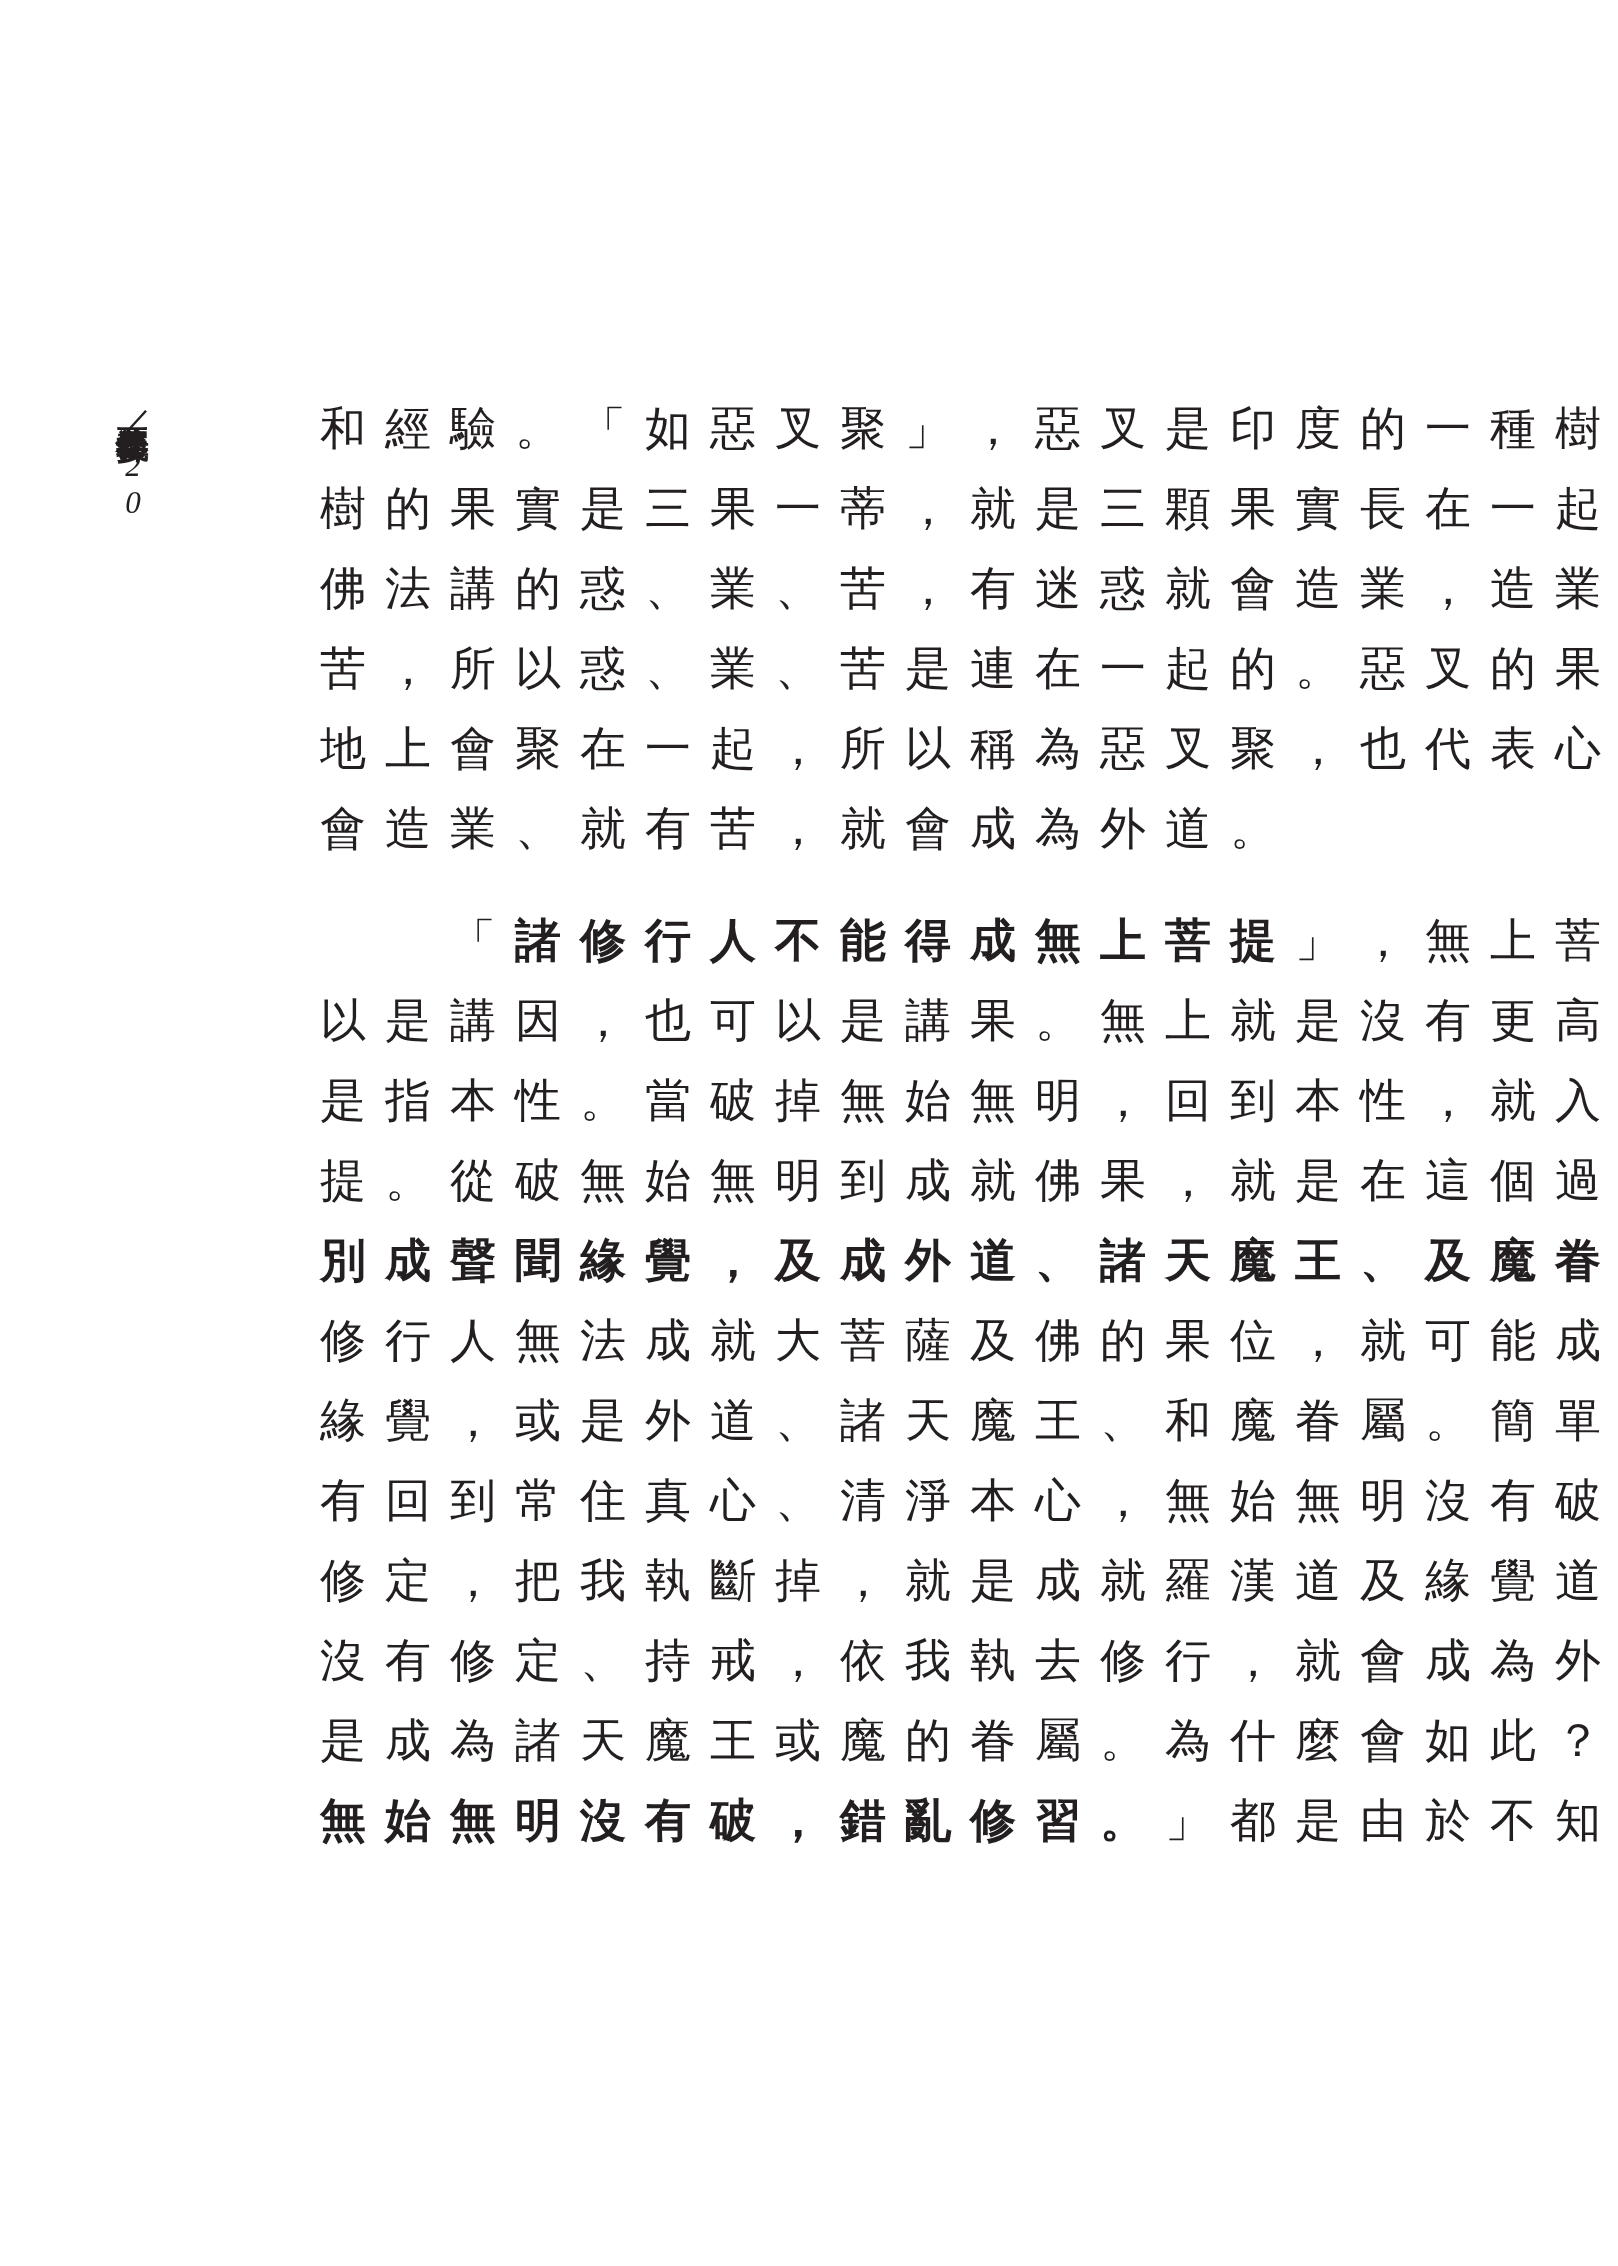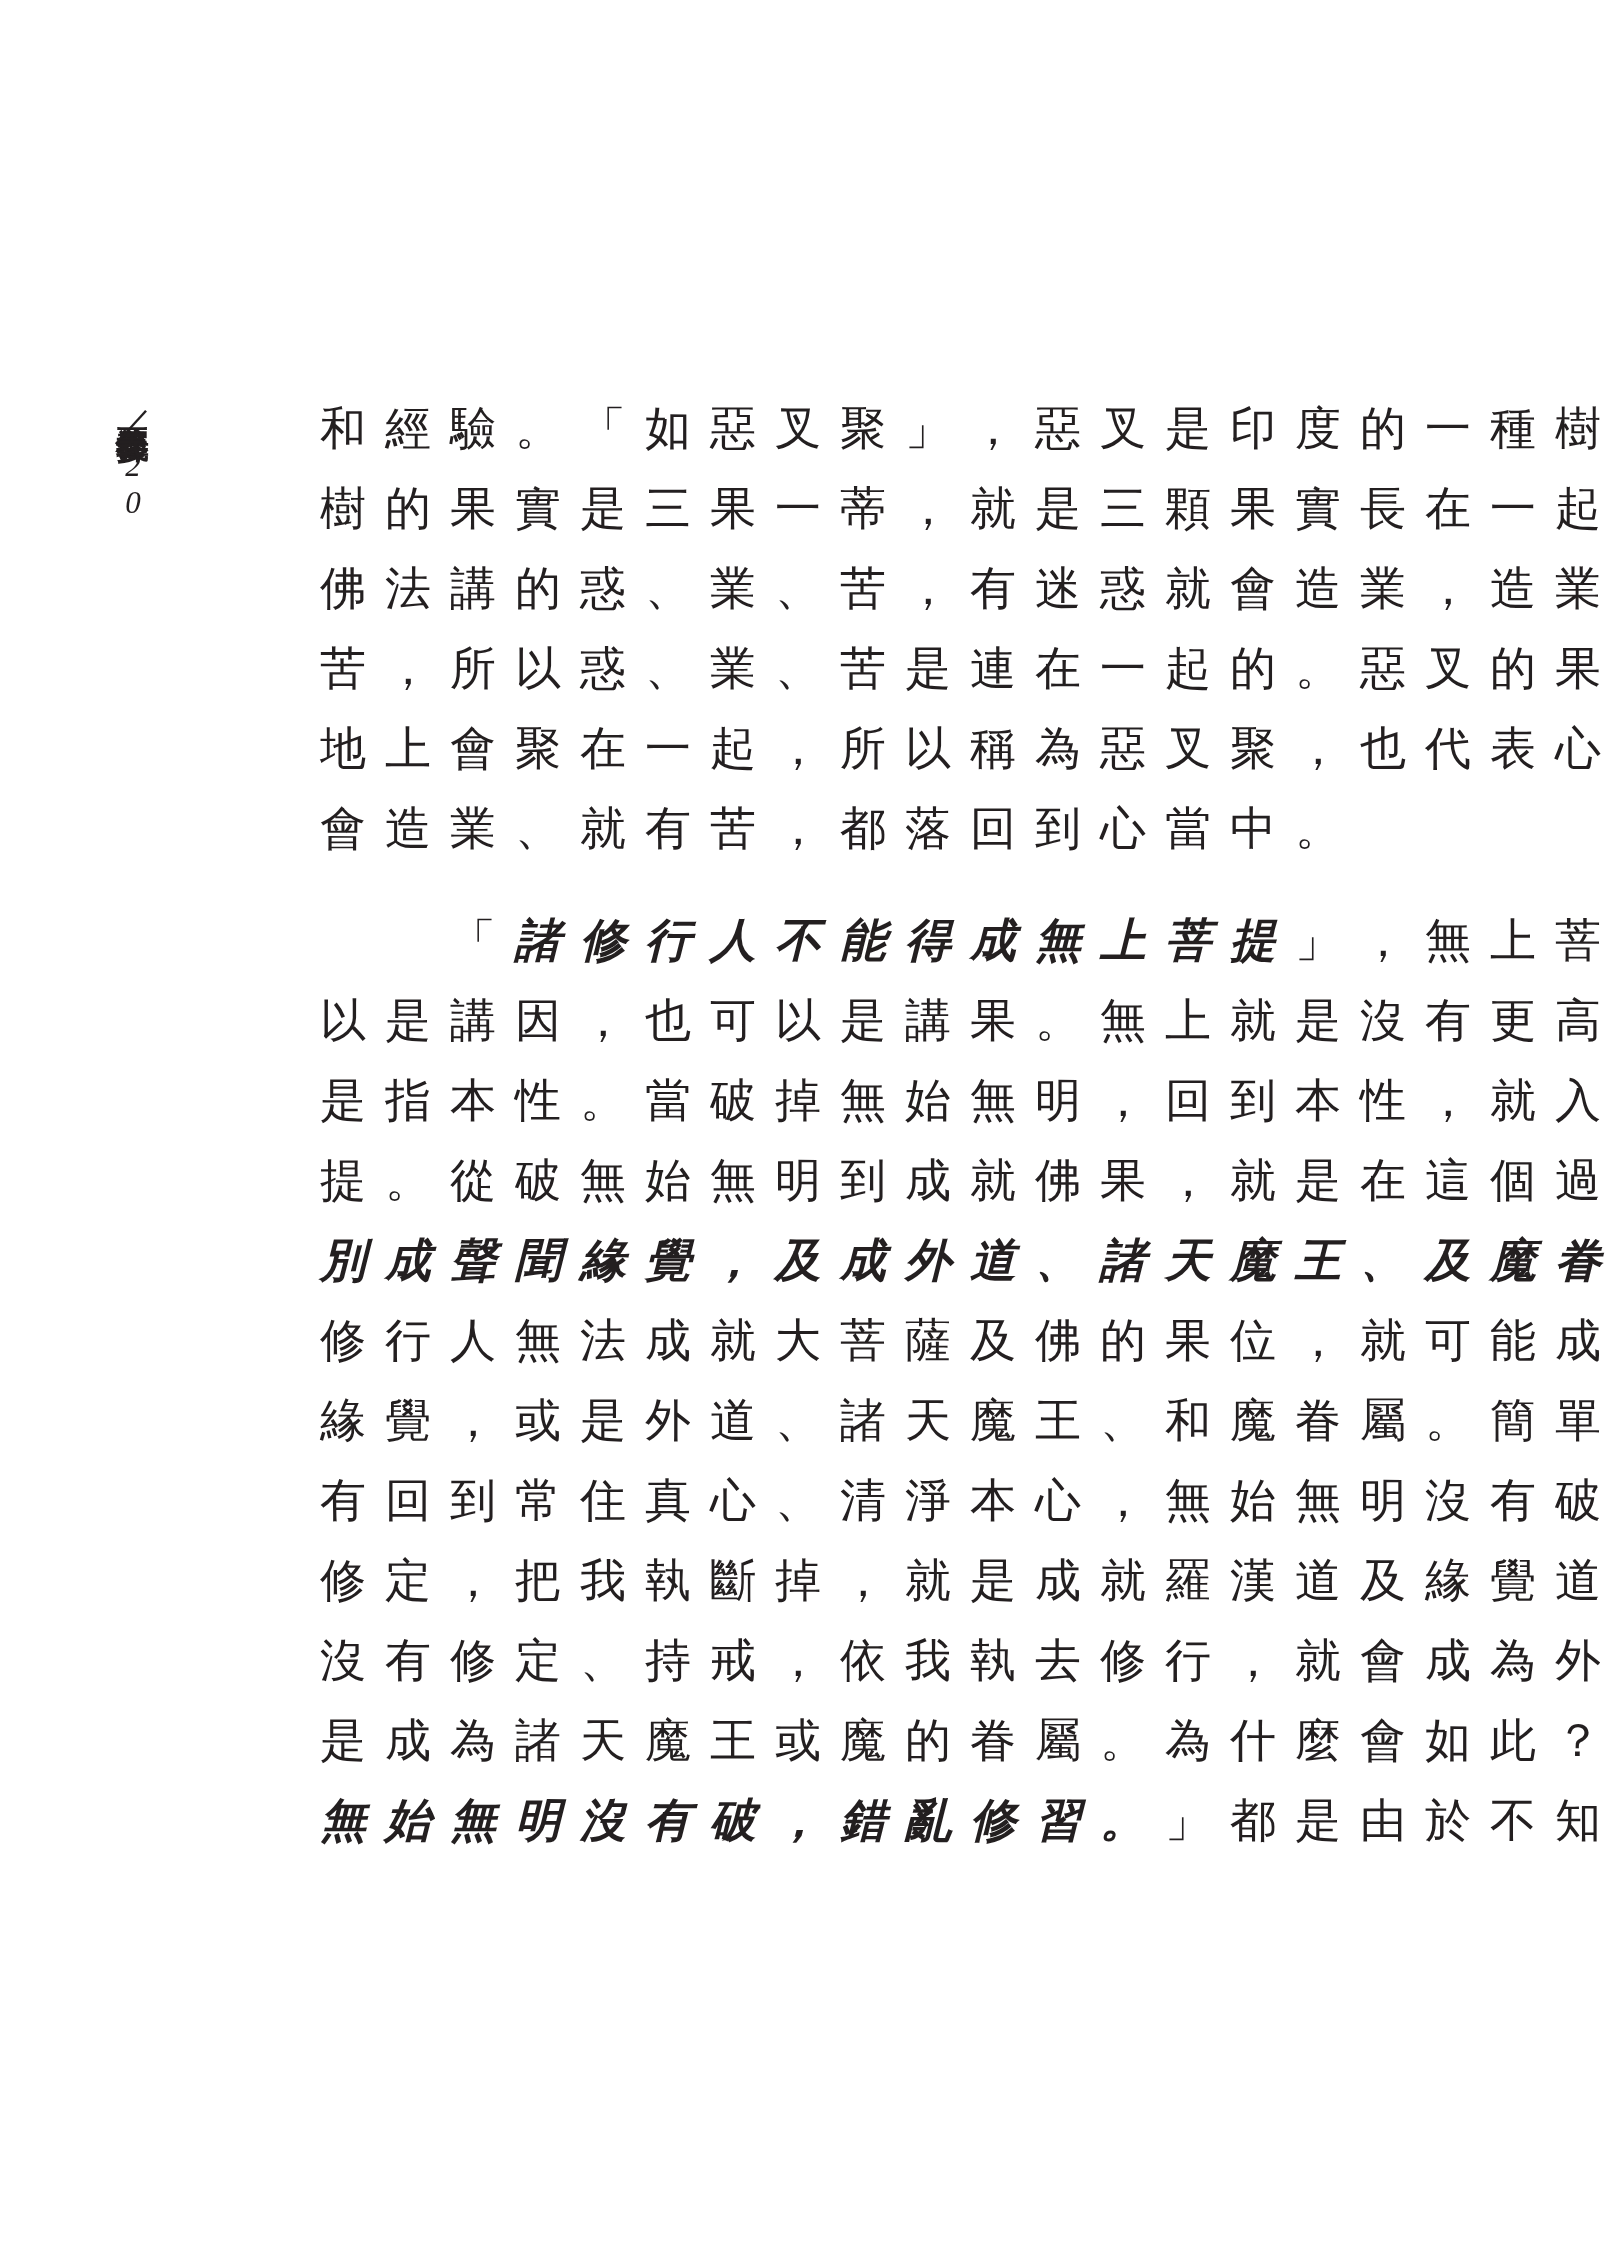--- a/index.html
+++ b/index.html
@@ -11,39 +11,39 @@
               font-size:33px; line-height:37px; writing-mode:vertical-rl; text-orientation:upright;
               letter-spacing:0px; color:#231f20; }
   .rh-slash { font-family:"Liberation Serif", serif; font-size:40px; line-height:46px;
               margin-top:0px; color:#231f20; }
   .rh-page { font-family:"Liberation Serif", serif; font-style:italic; font-size:31px;
              writing-mode:vertical-rl; text-orientation:upright; line-height:33px; letter-spacing:1.8px; }
   .body { position:absolute; left:320px; top:0; width:1042px; }
   .para { position:absolute; left:0; width:1042px; }
   .line { height:80px; font-size:46px; line-height:80px; white-space:nowrap;
           letter-spacing:19px; overflow:visible; }
-  .b { font-weight:bold;font-style:italic; }
+  .b { font-weight:bold; }
 </style>
 </head>
 <body>
 
 <div class="running-head">
   <div class="rh-title">參禪要義</div>
   <div class="rh-slash">／</div>
   <div class="rh-page">20</div>
 </div>
 
 <div class="body">
   <div class="para" id="p0" style="top:388px;">
       <div class="line"><span>和經驗。「如惡叉聚」，惡叉是印度的一種樹，這種</span></div>
       <div class="line"><span>樹的果實是三果一蒂，就是三顆果實長在一起。就像</span></div>
       <div class="line"><span>佛法講的惑、業、苦，有迷惑就會造業，造業就有</span></div>
       <div class="line"><span>苦，所以惑、業、苦是連在一起的。惡叉的果實掉在</span></div>
       <div class="line"><span>地上會聚在一起，所以稱為惡叉聚，也代表心迷惑就</span></div>
-      <div class="line"><span>會造業、就有苦，都落回到心當中。</span></div>
+      <div class="line"><span>會造業、就有苦，就會成為外道。</span></div>
     </div>
   <div class="para" id="p1" style="top:900px;">
       <div class="line"><span>　　「</span><span class="b">諸修行人不能得成無上菩提</span><span>」，無上菩提可</span></div>
       <div class="line"><span>以是講因，也可以是講果。無上就是沒有更高的，就</span></div>
       <div class="line"><span>是指本性。當破掉無始無明，回到本性，就入無上菩</span></div>
       <div class="line"><span>提。從破無始無明到成就佛果，就是在這個過程中</span></div>
       <div class="line"><span class="b">別成聲聞緣覺，及成外道、諸天魔王、及魔眷屬</span></div>
       <div class="line"><span>修行人無法成就大菩薩及佛的果位，就可能成為聲聞</span></div>
       <div class="line"><span>緣覺，或是外道、諸天魔王、和魔眷屬。簡單講，沒</span></div>
       <div class="line"><span>有回到常住真心、清淨本心，無始無明沒有破，只是</span></div>

